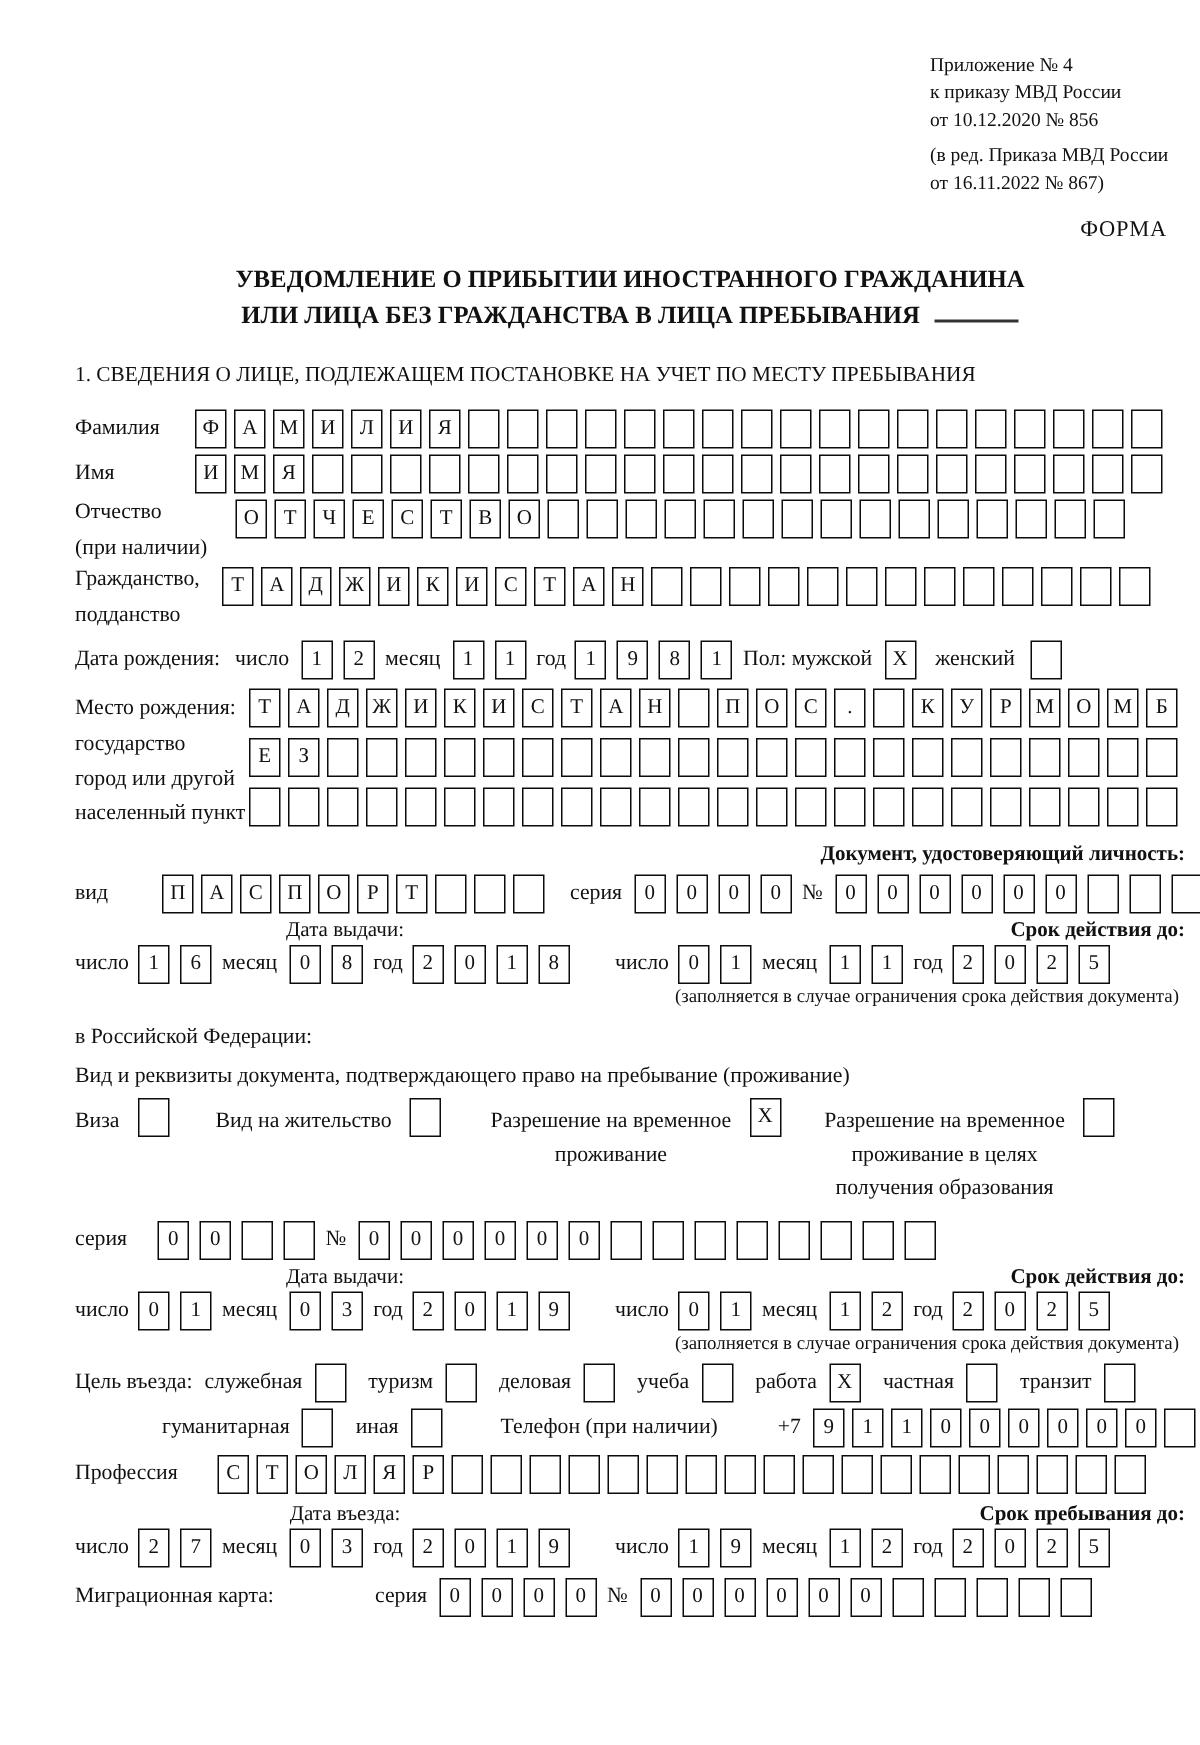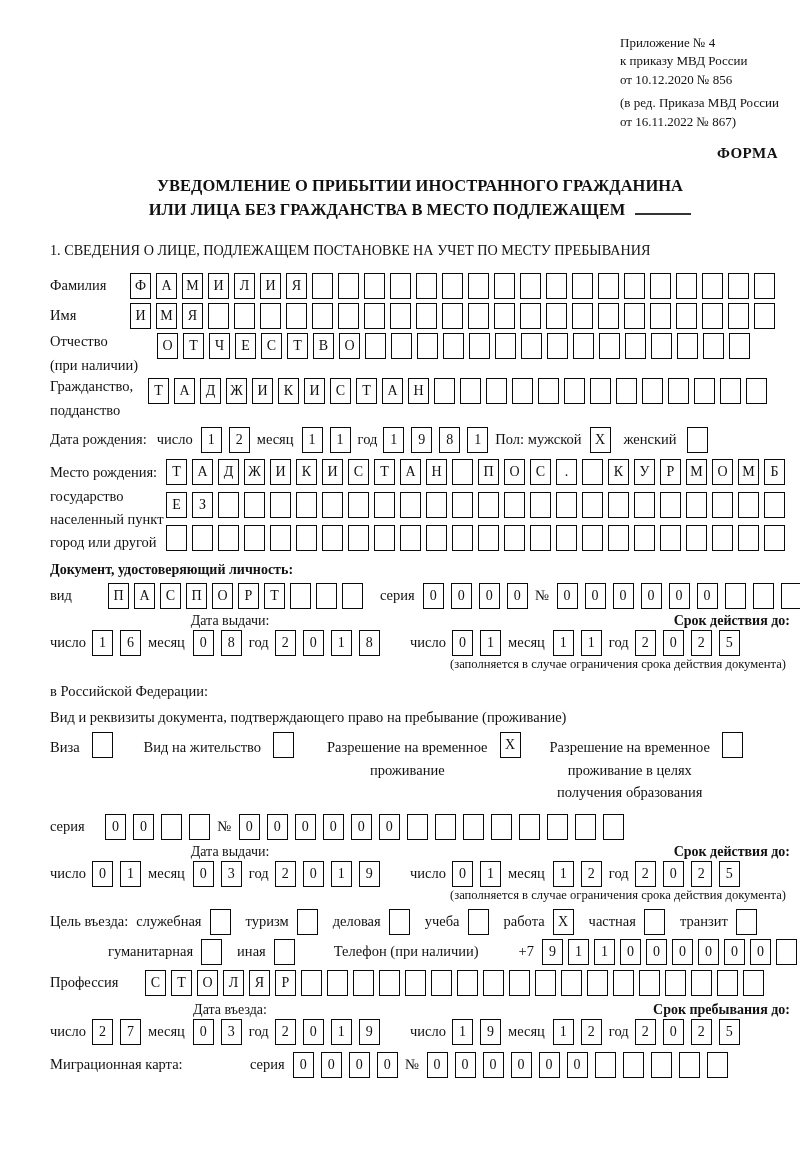--- a/index.html
+++ b/index.html
@@ -7,21 +7,21 @@
   body {
     width: 800px; height: 1163px;
     font-family: "Liberation Serif", "DejaVu Serif", serif;
     color: #111; overflow: hidden;
   }
   .page { padding: 34px 10px 0 50px; width: 800px; height: 1163px; overflow: hidden; position: relative; }
 
   
   .ref-block { margin-left: 570px; font-size: 13px; line-height: 1.42; }
   .ref-block .gap { height: 5px; }
-  .forma { text-align: right; font-weight: bold; font-size: 15px; padding-right: 12px; margin-top: 14px; letter-spacing: .5px; }
+  .forma { text-align: right; font-weight: normal; font-size: 15px; padding-right: 12px; margin-top: 14px; letter-spacing: .5px; }
 
   .title { text-align: center; font-weight: bold; font-size: 16.5px; line-height: 1.45; margin-top: 12px; }
   .uline { display: inline-block; width: 56px; height: 13px; border-bottom: 2.5px solid #333; margin-left: 10px; }
 
   .sec-heading { font-weight: normal; font-size: 14.2px; margin-top: 20px; margin-bottom: 14px; }
 
   
   .row { display: flex; align-items: flex-start; margin-bottom: 4px; }
   .flabel { font-size: 14.5px; padding-top: 4px; flex: none; }
   .cells { display: inline-flex; flex: none; flex-wrap: nowrap; }
@@ -40,21 +40,21 @@
   .stack div:first-child { font-size: 14.5px; }
   .stack div + div { font-size: 14.5px; margin-top: 7px; }
 
   .mr6 { margin-right: 6px; } .mr8 { margin-right: 8px; } .mr10 { margin-right: 10px; }
   .ml8 { margin-left: 8px; } .ml12 { margin-left: 12px; }
 
   .cellrows .cells { margin-bottom: 7px; display: flex; }
   .bp-labels div { font-size: 14.5px; line-height: 23px; }
   .bp-labels div:first-child { line-height: 26px; }
 
-  .center-bold { text-align: left; font-weight: bold; font-size: 14px; margin: 4px 0 5px 0; }
+  .center-bold { text-align: right; font-weight: bold; font-size: 14px; margin: 4px 0 5px 0; }
 
   
   .dates-head { display: flex; font-size: 14px; margin-top: 2px; }
   .dh-l { width: 360px; text-align: center; }
   .dh-r { flex: 1; text-align: right; font-weight: bold; }
   .dates-row { display: flex; margin-top: 1px; }
   .dg { display: flex; align-items: flex-start; }
   .dr-l { width: 360px; }
   .dr-r { flex: 1; }
   .note-r { text-align: right; font-size: 12.6px; padding-right: 4px; margin: 1px 0 6px 0; }
@@ -81,21 +81,21 @@
     <div>от 10.12.2020 № 856</div>
     <div class="gap"></div>
     <div>(в ред. Приказа МВД России</div>
     <div>от 16.11.2022 № 867)</div>
   </div>
 
   <div class="forma">ФОРМА</div>
 
   <div class="title">
     <div>УВЕДОМЛЕНИЕ О ПРИБЫТИИ ИНОСТРАННОГО ГРАЖДАНИНА</div>
-    <div><span>ИЛИ ЛИЦА БЕЗ ГРАЖДАНСТВА В МЕСТО ПОДЛЕЖАЩЕМ</span><span class="uline"></span></div>
+    <div><span>ИЛИ ЛИЦА БЕЗ ГРАЖДАНСТВА В ЛИЦА ПРЕБЫВАНИЯ</span><span class="uline"></span></div>
   </div>
 
   <div class="sec-heading">1. СВЕДЕНИЯ О ЛИЦЕ, ПОДЛЕЖАЩЕМ ПОСТАНОВКЕ НА УЧЕТ ПО МЕСТУ ПРЕБЫВАНИЯ</div>
 
   <div class="row">
     <span class="flabel w80">Фамилия</span>
     <span class="cells">
         <span class="cell">Ф</span>
         <span class="cell">А</span>
         <span class="cell">М</span>
@@ -246,22 +246,22 @@
     <span class="flabel ml8 mr10">женский</span>
     <span class="cells">
         <span class="cell"></span>
       </span>
   </div>
 
   <div class="row" style="margin-top:6px">
     <div class="w135 bp-labels">
       <div>Место рождения:</div>
       <div>государство</div>
+      <div>город или другой</div>
       <div>населенный пункт</div>
-      <div>город или другой</div>
     </div>
     <div class="cellrows">
       <div class="cells">
           <span class="cell">Т</span>
           <span class="cell">А</span>
           <span class="cell">Д</span>
           <span class="cell">Ж</span>
           <span class="cell">И</span>
           <span class="cell">К</span>
           <span class="cell">И</span>

